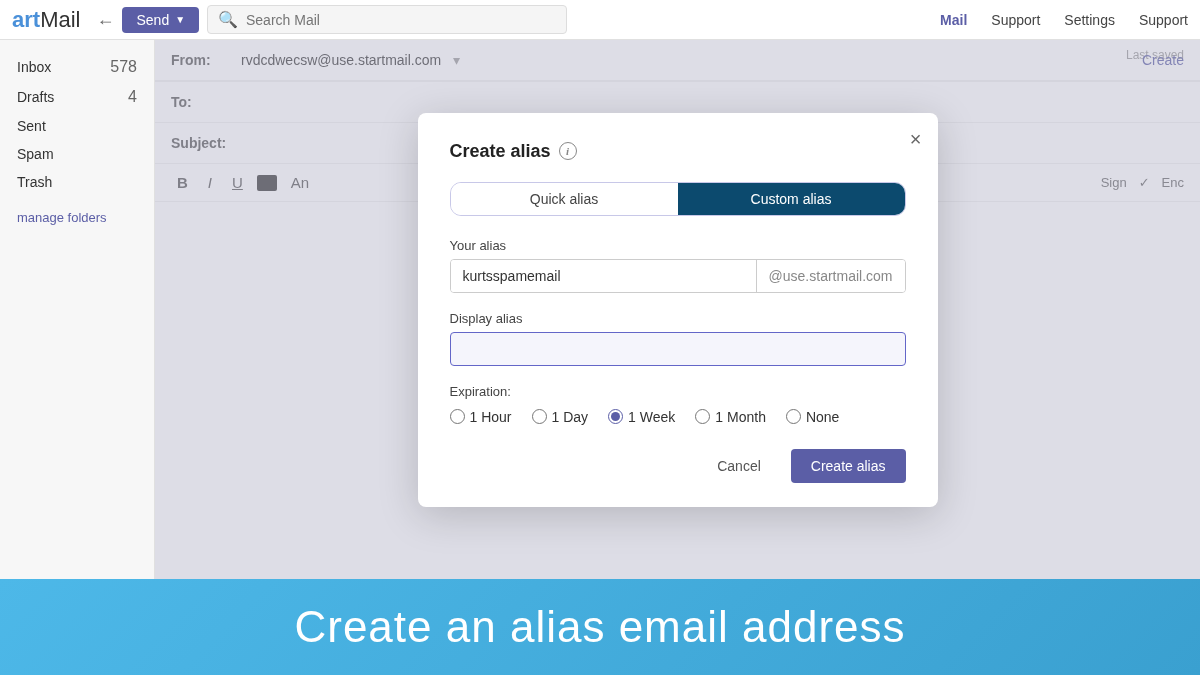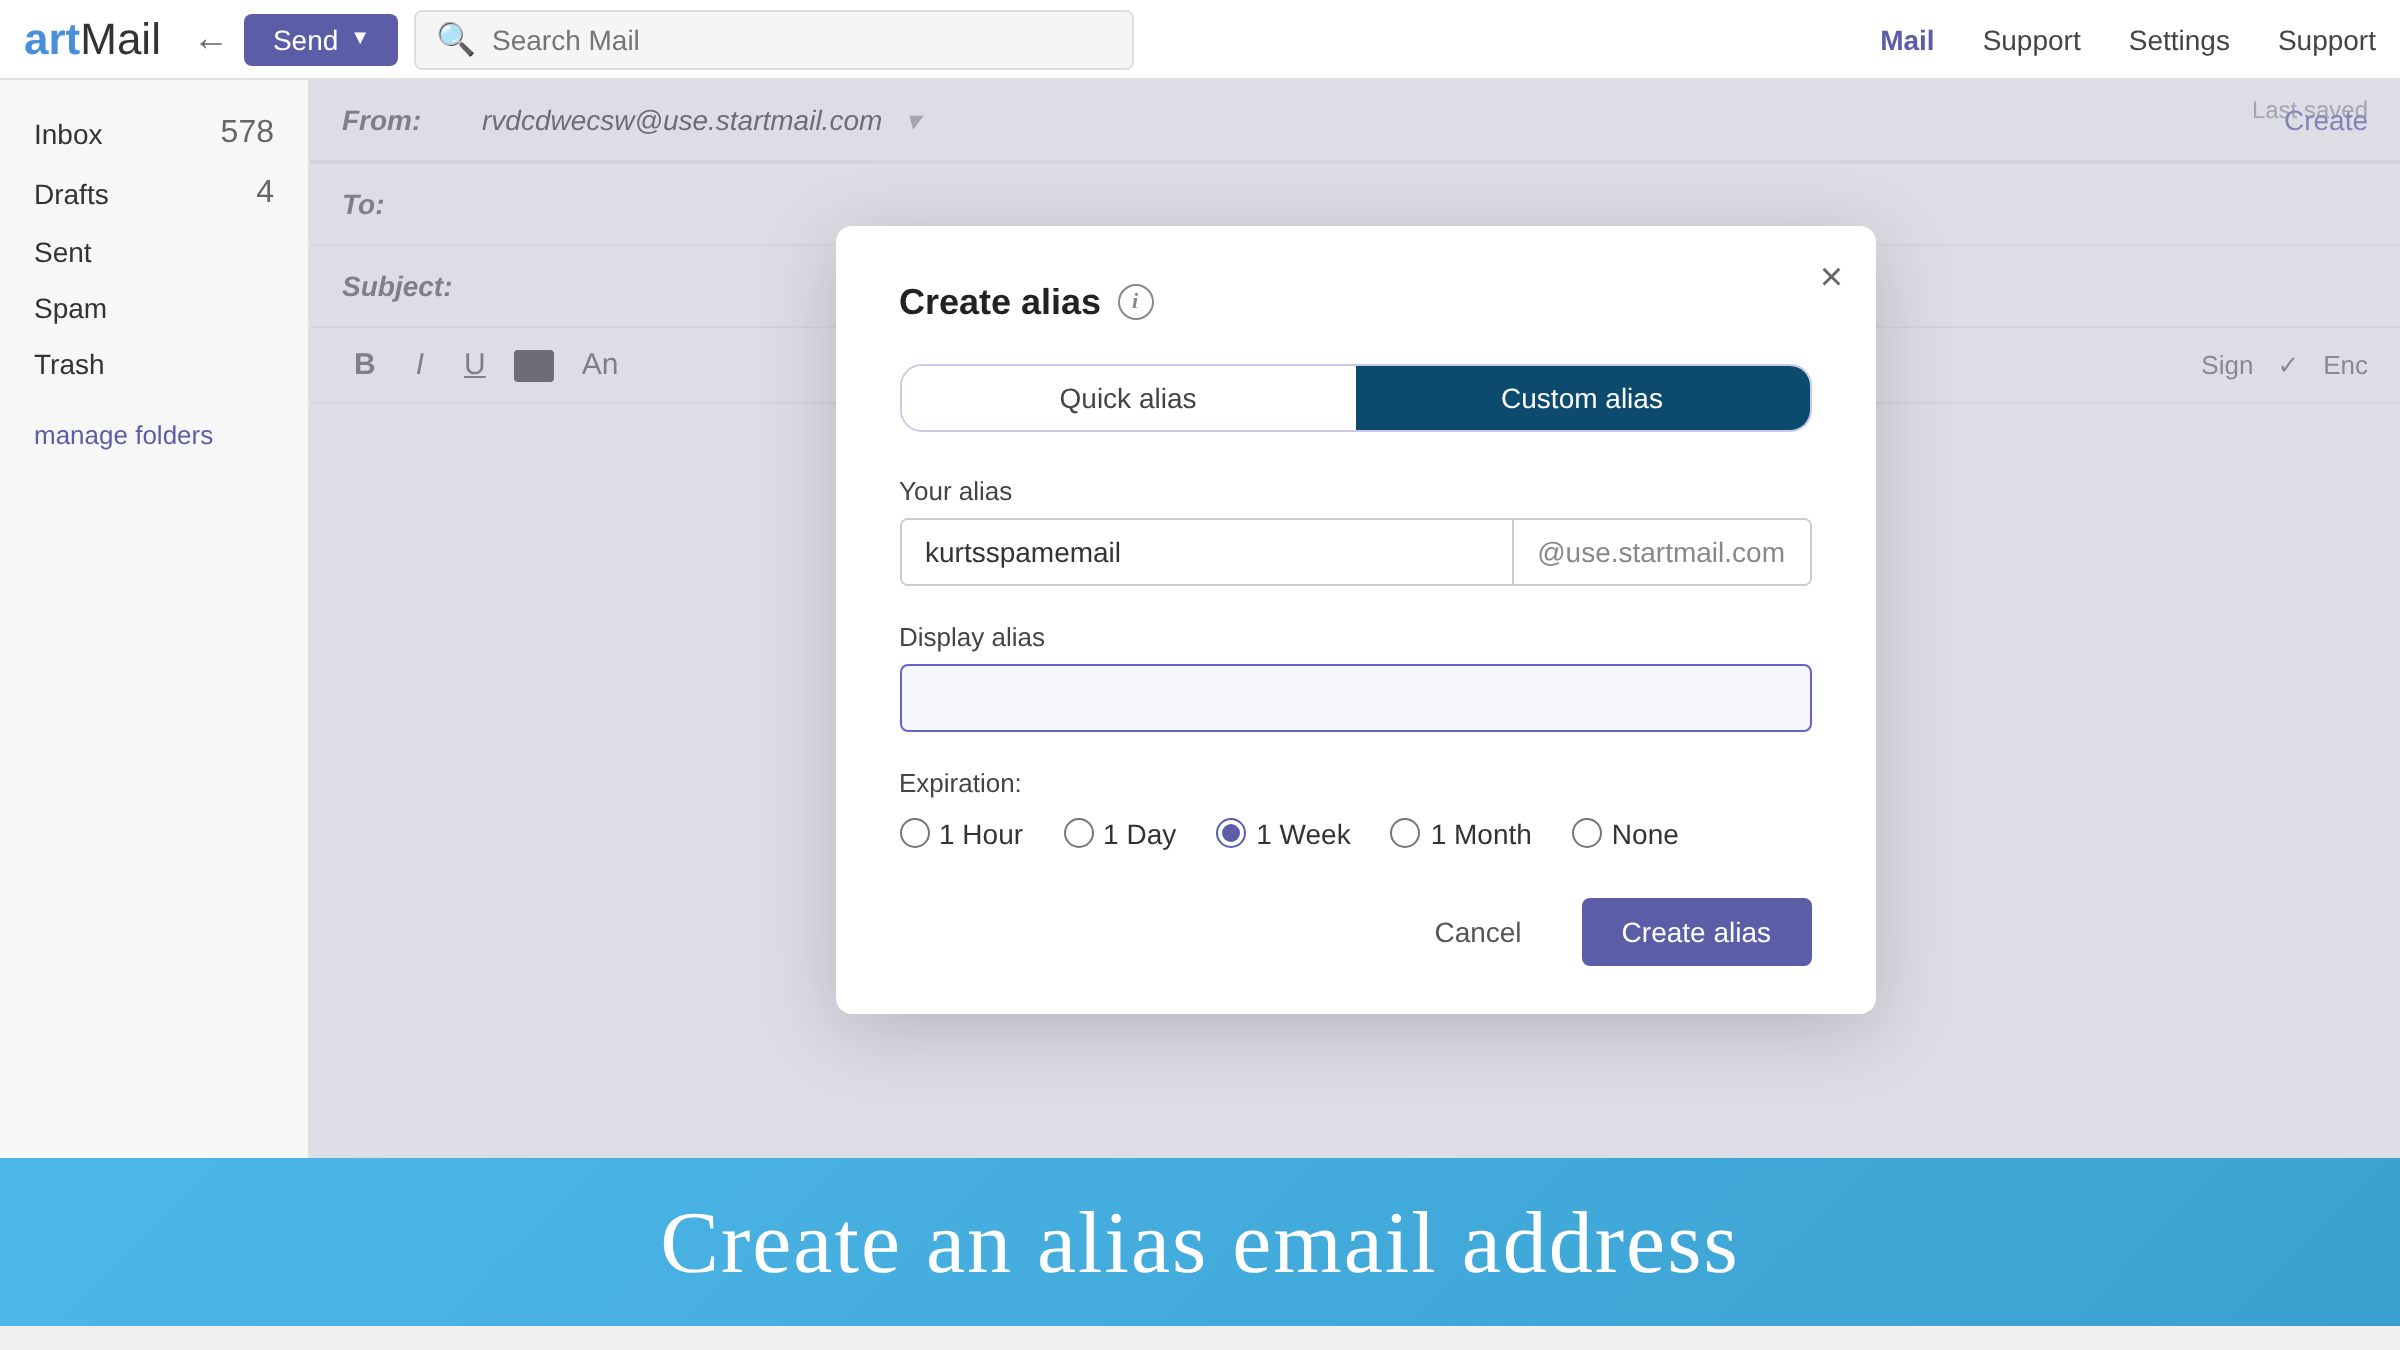--- a/index.html
+++ b/index.html
@@ -33,21 +33,21 @@
     .main { display: flex; height: calc(675px - 40px - 96px); }
 
     
     .sidebar { width: 155px; background: #f7f7f7; border-right: 1px solid #e0e0e0; padding: 12px 1px; flex-shrink: 0; }
     .sidebar-item { display: flex; justify-content: space-between; align-items: center; padding: 6px 16px; font-size: 14px; color: #333; cursor: pointer; }
     .sidebar-item .badge { font-size: 16px; color: #666; }
     .manage-link { padding: 6px 16px; font-size: 13px; color: #5b5ea6; cursor: pointer; margin-top: 8px; }
 
     
     .content { flex: 1; background: #fff; padding: 0; position: relative; }
-    .compose-header { padding: 12px 16px; border-bottom: 1px solid #eee; font-size: 14px; color: #555; display: flex; align-items: center; font-style: italic; }
+    .compose-header { padding: 12px 16px; border-bottom: 1px solid #eee; font-size: 14px; color: #555; display: flex; align-items: center; }
     .compose-label { font-weight: 600; margin-right: 10px; width: 60px; }
     .compose-value { color: #333; }
     .compose-value .alias-toggle { color: #999; margin-left: 8px; cursor: pointer; }
     .create-link { position: absolute; right: 16px; top: 12px; color: #5b5ea6; font-size: 14px; cursor: pointer; }
     .last-saved { position: absolute; right: 16px; top: 8px; font-size: 12px; color: #999; }
     .toolbar { padding: 8px 16px; border-bottom: 1px solid #eee; display: flex; align-items: center; gap: 8px; }
     .toolbar-btn { background: none; border: none; cursor: pointer; font-size: 15px; color: #555; padding: 2px 6px; border-radius: 3px; }
     .color-box { width: 20px; height: 16px; background: #333; border-radius: 2px; display: inline-block; cursor: pointer; }
     .sign-area { margin-left: auto; display: flex; align-items: center; gap: 12px; font-size: 13px; color: #666; }
 
@@ -114,22 +114,22 @@
       background: none; border: none; color: #555; font-size: 14px; cursor: pointer;
       padding: 8px 18px; border-radius: 4px;
     }
     .create-alias-btn {
       background: #5b5ea6; color: #fff; border: none; border-radius: 4px;
       padding: 9px 20px; font-size: 14px; cursor: pointer; font-weight: 500;
     }
 
     
     .bottom-banner {
-      height: 84px; background: linear-gradient(135deg, #4db8e8 0%, #3aa0d0 100%);
-      display: flex; align-items: center; justify-content: center; font-family: Liberation Serif, serif;
+      height: 96px; background: linear-gradient(135deg, #4db8e8 0%, #3aa0d0 100%);
+      display: flex; align-items: center; justify-content: center;
     }
     .banner-text { font-size: 44px; color: #fff; font-weight: 300; letter-spacing: 1px; }
 
     
     .from-row { position: relative; border-bottom: 1px solid #eee; }
   </style>
 </head>
 <body>
 
 <div class="topnav">

